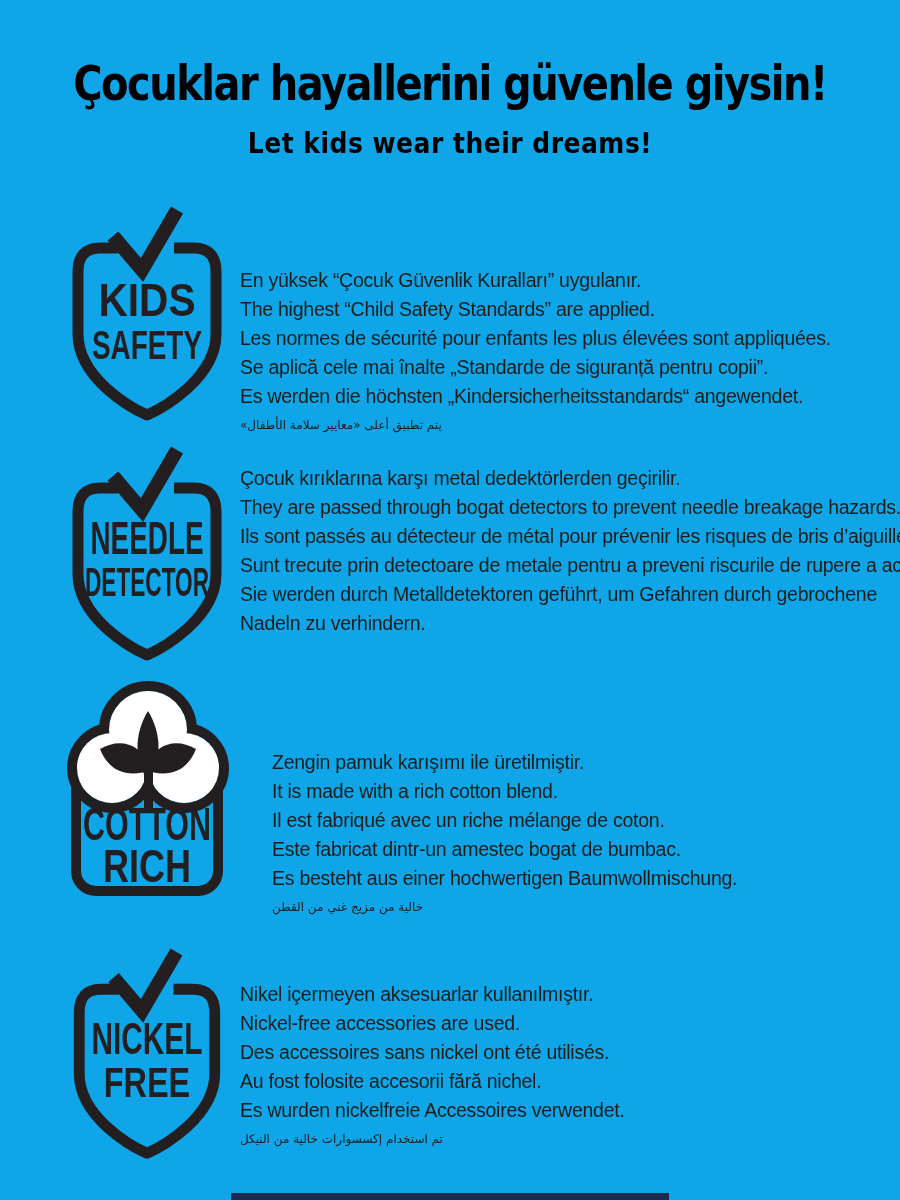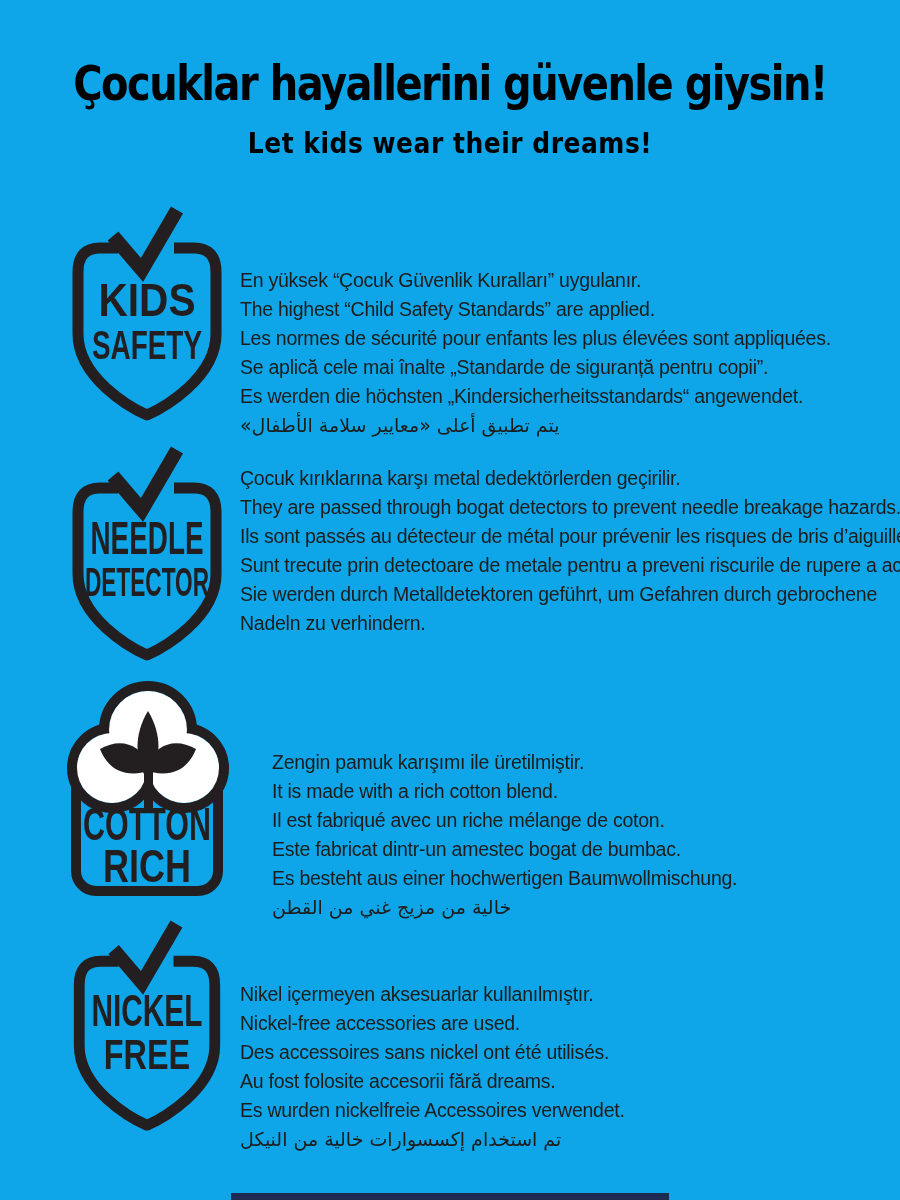--- a/index.html
+++ b/index.html
@@ -17,21 +17,21 @@
   .badge svg{display:block;width:100%;height:100%;}
   .shield{fill:none;stroke:#231f20;stroke-width:11;stroke-linejoin:round;}
   .check{fill:none;stroke:#231f20;stroke-width:14;stroke-linejoin:miter;stroke-linecap:butt;}
   .badge-word{fill:#231f20;font-family:"Liberation Sans",sans-serif;font-weight:bold;text-anchor:middle;}
   .cotton-line{fill:none;stroke:#231f20;stroke-width:10;}
   .cotton-fill{fill:#ffffff;stroke:none;}
   .leaf{fill:#231f20;stroke:none;}
 
   .tblock{position:absolute;left:240px;width:660px;}
   .t-line{font-size:19.5px;line-height:29px;letter-spacing:-0.25px;white-space:nowrap;color:#1d1d1b;}
-  .t-line.ar{font-family:"DejaVu Sans",sans-serif;text-align:left;font-size:19px;}
+  .t-line.ar{font-family:"DejaVu Sans",sans-serif;text-align:left;font-size:12px;}
 
   .bottom-bar{position:absolute;left:231px;top:1193px;width:438px;height:7px;background:#1e2a52;}
 </style>
 </head>
 <body>
 
 <div class="page">
 
   <div class="title">Çocuklar hayallerini güvenle giysin!</div>
   <div class="subtitle">Let kids wear their dreams!</div>
@@ -92,31 +92,31 @@
   </div>
   <div class="tblock" style="top:748px;margin-left:32px;">
     <div class="t-line">Zengin pamuk karışımı ile üretilmiştir.</div>
     <div class="t-line">It is made with a rich cotton blend.</div>
     <div class="t-line">Il est fabriqué avec un riche mélange de coton.</div>
     <div class="t-line">Este fabricat dintr-un amestec bogat de bumbac.</div>
     <div class="t-line">Es besteht aus einer hochwertigen Baumwollmischung.</div>
     <div class="t-line ar" dir="rtl">خالية من مزيج غني من القطن</div>
   </div>
 
-  <div class="badge" style="left:62px;top:920px;width:170px;height:216px;">
+  <div class="badge" style="left:62px;top:948px;width:170px;height:216px;">
     <svg viewBox="0 0 170 220">
       <path class="shield" d="M 56 42 L 38 42 Q 16 42 16 66 L 16 128 Q 16 156 44 182 Q 64 200 85 209 Q 106 200 126 182 Q 154 156 154 128 L 154 66 Q 154 42 132 42 L 112 42"></path>
       <path class="check" d="M 51 30 L 80 64 L 115 4"></path>
       <text class="badge-word" x="85" y="108" font-size="46" textLength="113" lengthAdjust="spacingAndGlyphs">NICKEL</text>
       <text class="badge-word" x="85" y="152" font-size="44" textLength="88" lengthAdjust="spacingAndGlyphs">FREE</text>
     </svg>
   </div>
   <div class="tblock" style="top:980px;">
     <div class="t-line">Nikel içermeyen aksesuarlar kullanılmıştır.</div>
     <div class="t-line">Nickel-free accessories are used.</div>
     <div class="t-line">Des accessoires sans nickel ont été utilisés.</div>
-    <div class="t-line">Au fost folosite accesorii fără dreams.</div>
+    <div class="t-line">Au fost folosite accesorii fără nichel.</div>
     <div class="t-line">Es wurden nickelfreie Accessoires verwendet.</div>
     <div class="t-line ar" dir="rtl">تم استخدام إكسسوارات خالية من النيكل</div>
   </div>
 
   <div class="bottom-bar"></div>
 </div>
 
 </body></html>

